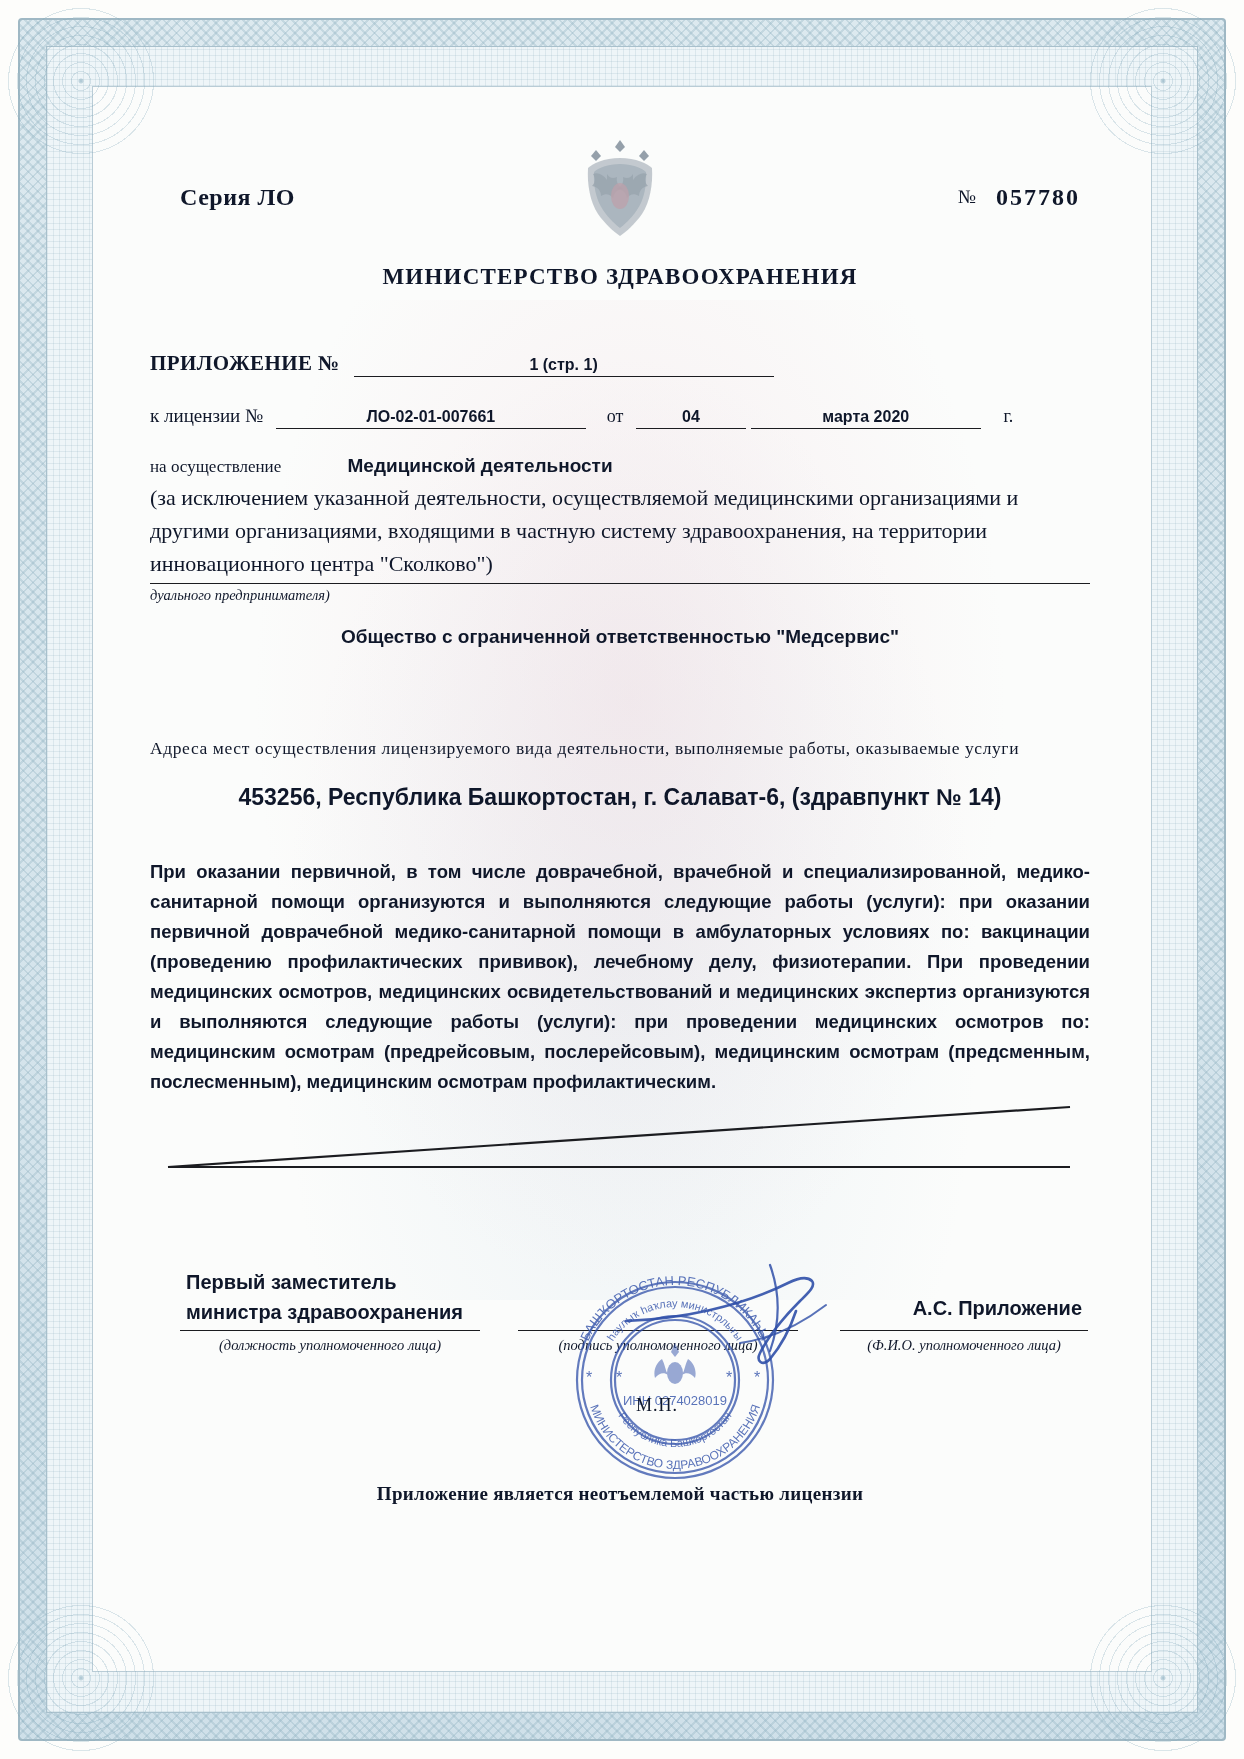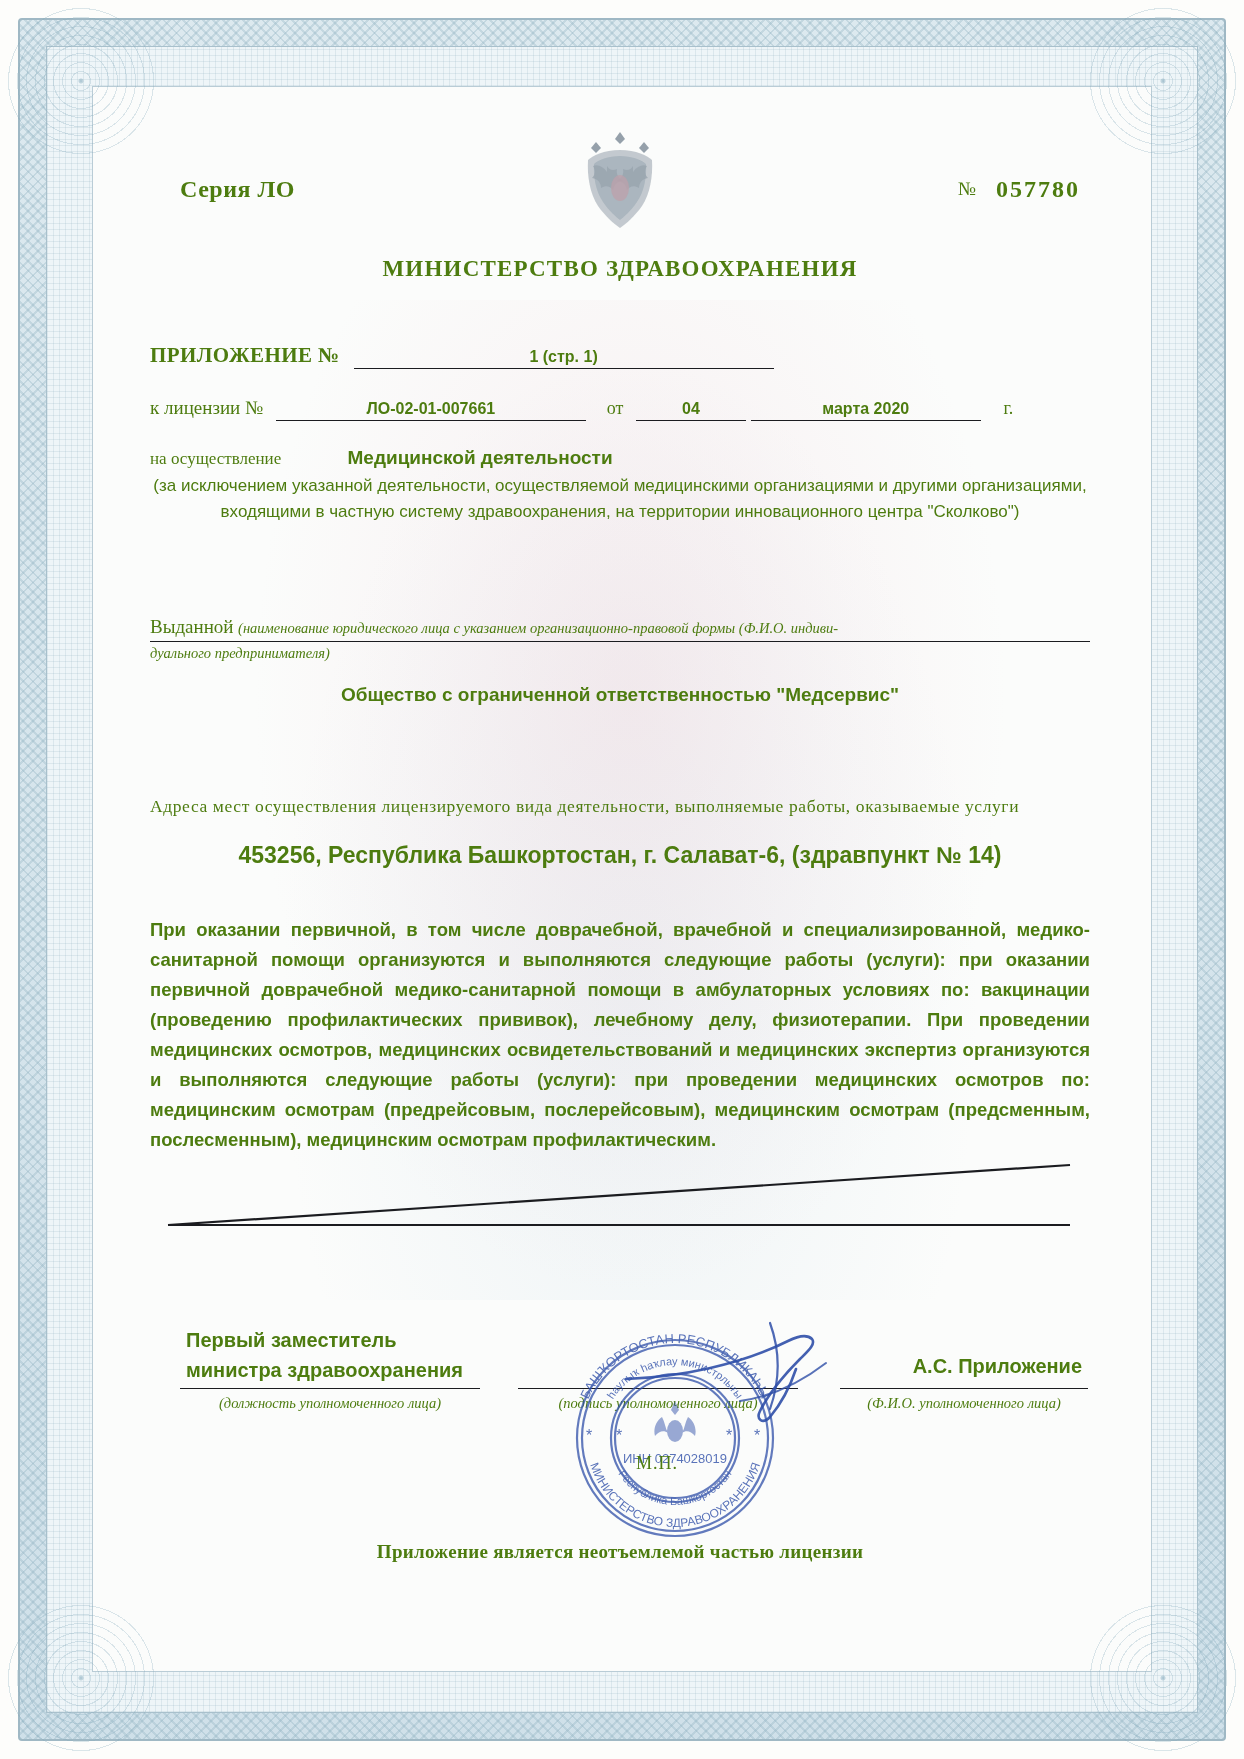--- a/index.html
+++ b/index.html
@@ -72,23 +72,23 @@
   }
   .corner.tl { left: 6px;  top: 6px; }
   .corner.tr { right: 6px; top: 6px; }
   .corner.bl { left: 6px;  bottom: 6px; }
   .corner.br { right: 6px; bottom: 6px; }
 
   
   .content {
     position: absolute;
     left: 150px;
-    top: 128px;
+    top: 136px;
     width: 940px;
-    color: #4d7c0f;
+    color: #0f172a;
   }
 
   .row-top {
     position: relative;
     height: 110px;
   }
   .series {
     position: absolute;
     left: 30px; top: 48px;
     font-size: 24px;
@@ -161,23 +161,22 @@
     font-size: 17px;
   }
   .purpose-line .activity {
     font-family: "Liberation Sans", sans-serif;
     font-size: 19px;
     font-weight: bold;
     margin-left: 62px;
   }
   .purpose-note {
     margin-top: 4px;
-    text-align: center;
-    font-family: Liberation Sans, sans-serif;
-    font-size: 17px;
+    font-family: Liberation Serif, serif;
+    font-size: 22px;
     line-height: 1.5;
   }
 
   .issued-label {
     margin-top: 92px;
     font-size: 18px;
   }
   .issued-label .hint {
     font-style: italic;
     font-size: 14.5px;
@@ -365,24 +364,20 @@
       <span class="fill" style="width:230px; margin-left:0px;">марта 2020</span>
       <span style="margin-left:18px; font-size:18px;">г.</span>
     </div>
 
     <div class="purpose-line">
       <span>на осуществление</span>
       <span class="activity">Медицинской деятельности</span>
     </div>
     <div class="purpose-note">(за исключением указанной деятельности, осуществляемой медицинскими организациями и другими организациями, входящими в частную систему здравоохранения, на территории инновационного центра "Сколково")</div>
 
-    <div class="issued-label">
-      <span style="font-size:19px;">Выданной</span>
-      <span class="hint">(наименование юридического лица с указанием организационно-правовой формы (Ф.И.О. индиви-</span>
-    </div>
     <div class="issued-underline"></div>
     <div class="issued-hint2">дуального предпринимателя)</div>
     <div class="issued-value">Общество с ограниченной ответственностью "Медсервис"</div>
 
     <div class="addr-label">Адреса мест осуществления лицензируемого вида деятельности, выполняемые работы, оказываемые услуги</div>
     <div class="addr-value">453256, Республика Башкортостан, г. Салават-6, (здравпункт № 14)</div>
 
     <div class="body-text">При оказании первичной, в том числе доврачебной, врачебной и специализированной, медико-санитарной помощи организуются и выполняются следующие работы (услуги): при оказании первичной доврачебной медико-санитарной помощи в амбулаторных условиях по: вакцинации (проведению профилактических прививок), лечебному делу, физиотерапии. При проведении медицинских осмотров, медицинских освидетельствований и медицинских экспертиз организуются и выполняются следующие работы (услуги): при проведении медицинских осмотров по: медицинским осмотрам (предрейсовым, послерейсовым), медицинским осмотрам (предсменным, послесменным), медицинским осмотрам профилактическим.</div>
 
     <div class="strike-lines">

